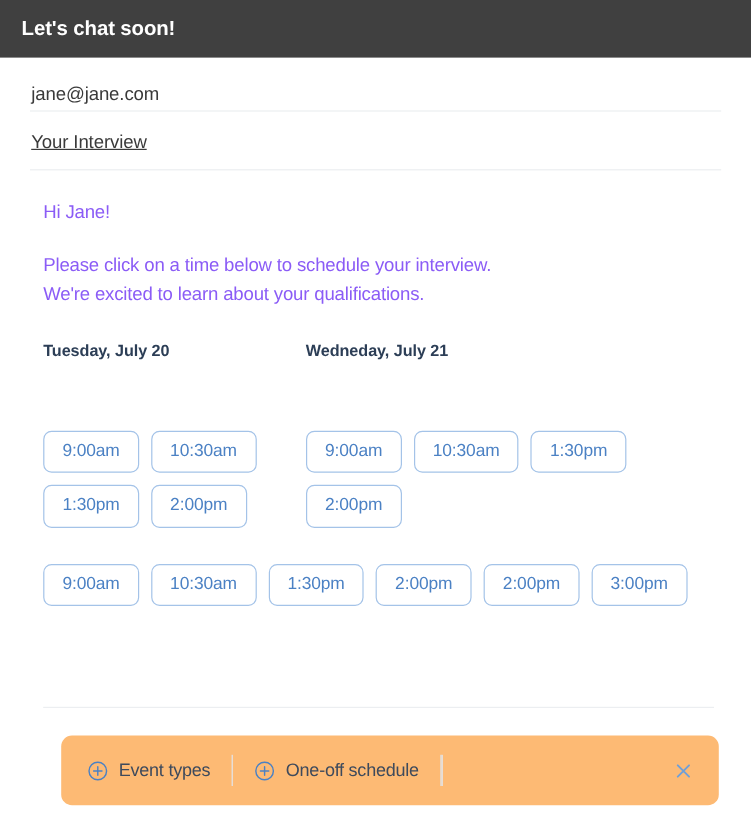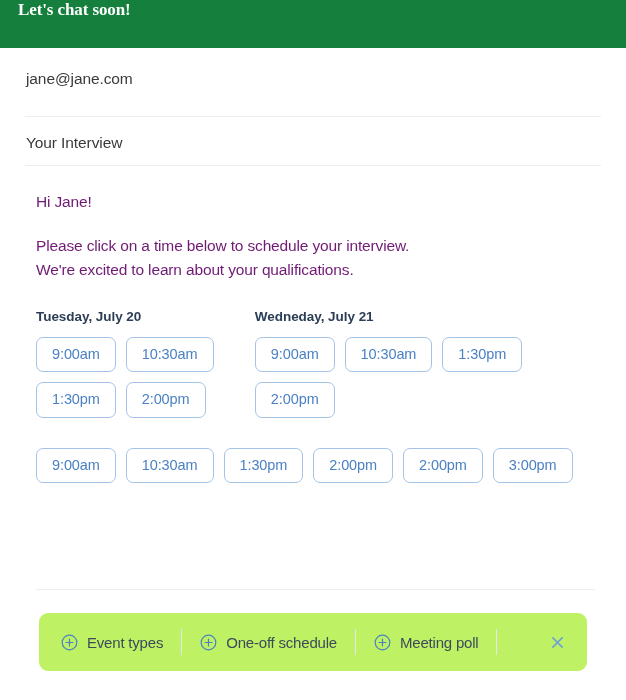--- a/index.html
+++ b/index.html
@@ -11,51 +11,52 @@
     height: 700px;
     background: #ffffff;
     font-family: "Liberation Sans", sans-serif;
     overflow: hidden;
     position: relative;
   }
 
   
   .header-bar {
     height: 48px;
-    background: #15803d;
-    display: flex;
+    background: #404040;
+    display: flex;
+    align-items: center;
     padding: 0 0 0 18px;
     box-sizing: border-box;
-    font-family: Liberation Serif, serif;
   }
   .header-title {
     color: #ffffff;
     font-size: 17px;
     font-weight: bold;
     letter-spacing: -0.1px;
   }
 
   
   .field-row {
     margin: 0 25px;
-    padding: 22px 0 28px 1px;
+    padding: 22px 0 4px 1px;
     border-bottom: 1px solid #eceef1;
     font-size: 15.5px;
     color: #3a3a3a;
     letter-spacing: -0.1px;
   }
   .field-row.second {
     padding-top: 17px;
     padding-bottom: 13px;
+    text-decoration: underline;
   }
 
   
   .message {
     padding: 26px 36px 0 36px;
-    color: #701a75;
+    color: #8b5cf6;
     font-size: 15.5px;
     letter-spacing: -0.15px;
   }
   .greeting {
     margin: 0 0 21px 0;
     line-height: 1.35;
   }
   .intro-line {
     margin: 0;
     line-height: 1.58;
@@ -65,20 +66,21 @@
   .days-wrap {
     padding: 0 36px;
     margin-top: 26px;
   }
   .day-row {
     display: flex;
   }
   .day-col {
     display: flex;
     flex-direction: column;
+    gap: 46px;
   }
   .day-col.col-left  { width: 222px; }
   .day-col.col-right { width: 340px; }
   .day-col.col-full  { width: 100%; }
 
   .day-heading {
     font-size: 13.5px;
     font-weight: bold;
     color: #2c3e56;
     letter-spacing: -0.05px;
@@ -110,25 +112,25 @@
   .toolbar-divider {
     position: absolute;
     left: 36px;
     right: 31px;
     top: 589px;
     height: 1px;
     background: #eceef1;
   }
   .toolbar {
     position: absolute;
-    left: 39px;
+    left: 51px;
     top: 613px;
     width: 548px;
     height: 58px;
-    background: #bef264;
+    background: #fdba74;
     border-radius: 9px;
     display: flex;
     align-items: center;
     box-sizing: border-box;
   }
   .tb-item {
     display: flex;
     align-items: center;
     gap: 9px;
     padding: 0 18px;
@@ -246,29 +248,20 @@
       <svg class="plus-icon" viewBox="0 0 20 20" fill="none">
         <circle cx="10" cy="10" r="8.6" stroke="#4b81c4" stroke-width="1.4"></circle>
         <path d="M10 5.9 V14.1 M5.9 10 H14.1" stroke="#4b81c4" stroke-width="1.4" stroke-linecap="round"></path>
       </svg>
     </span>
     <span class="tb-label">One-off schedule</span>
   </div>
 
   <div class="tb-sep"></div>
 
-  <div class="tb-item">
-    <span class="plus-icon-wrap">
-      <svg class="plus-icon" viewBox="0 0 20 20" fill="none">
-        <circle cx="10" cy="10" r="8.6" stroke="#4b81c4" stroke-width="1.4"></circle>
-        <path d="M10 5.9 V14.1 M5.9 10 H14.1" stroke="#4b81c4" stroke-width="1.4" stroke-linecap="round"></path>
-      </svg>
-    </span>
-    <span class="tb-label">Meeting poll</span>
-  </div>
 
   <div class="tb-sep"></div>
 
   <div class="tb-spacer"></div>
 
   <div class="close-btn">
     <svg class="close-icon" viewBox="0 0 16 16" fill="none">
       <path d="M3 3 L13 13 M13 3 L3 13" stroke="#6f9fd8" stroke-width="1.7" stroke-linecap="round"></path>
     </svg>
   </div>

